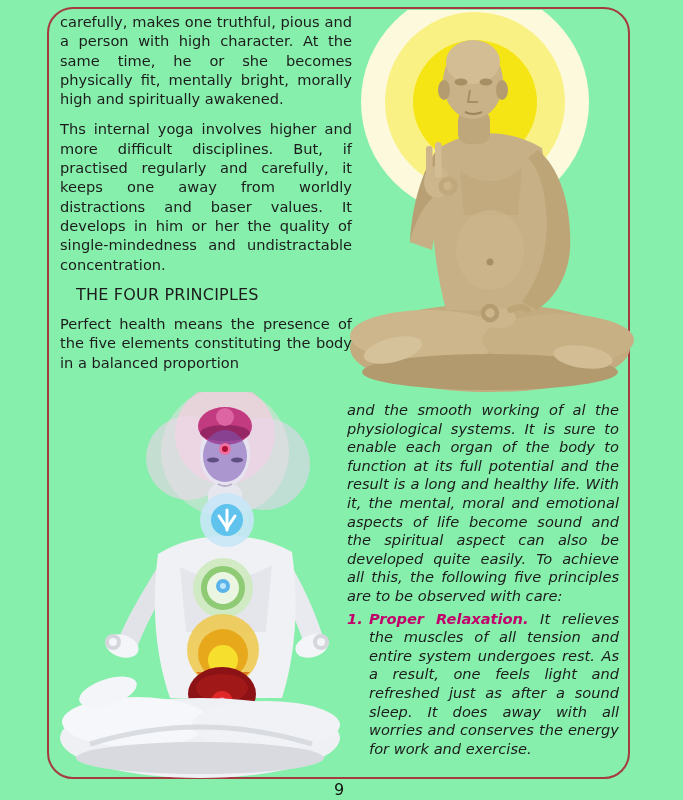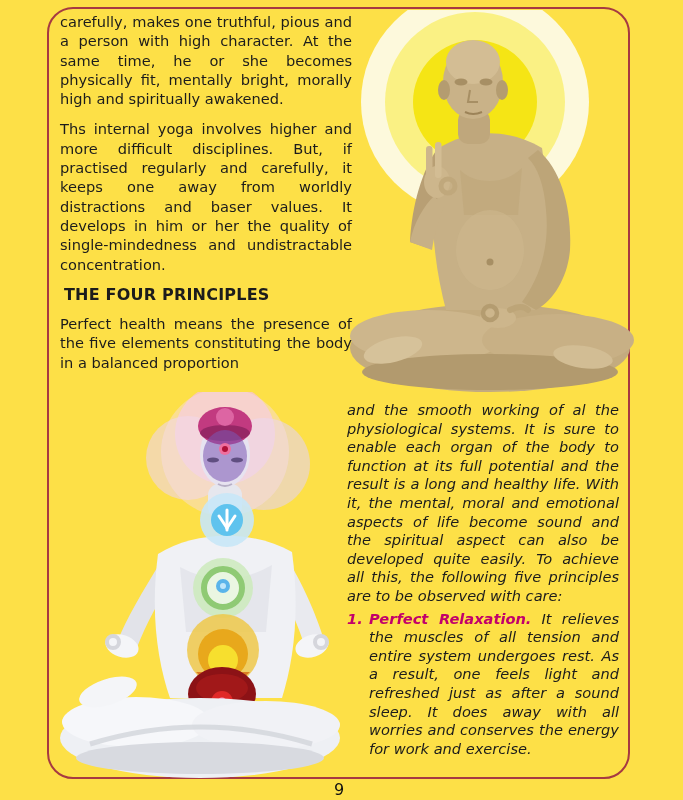--- a/index.html
+++ b/index.html
@@ -1,34 +1,34 @@
 <!DOCTYPE html>
 <html><head>
 <meta charset="utf-8">
 <style>
   html,body{margin:0;padding:0;background:#ffffff;}
   #stage{
     position:relative;width:683px;height:800px;overflow:hidden;
-    background:#fde047;
+    background:#86efac;
     font-family:"DejaVu Sans","Liberation Sans",sans-serif;
     color:var(--text,#1c1c1c);
   }
   .page-border{
     position:absolute;left:47px;top:7px;width:579px;height:768px;
     border:2.5px solid var(--border,#a63a42);
     border-radius:26px;
     pointer-events:none;
   }
   .textcol{position:absolute;font-size:14.6px;}
   .col-left{left:60px;top:12px;width:292px;line-height:19.3px;}
   .col-right{left:347px;top:401px;width:272px;line-height:18.6px;font-style:italic;}
   .para{margin:0 0 11px 0;text-align:justify;}
   .para:last-child{margin-bottom:0;margin-top:10px;}
   .section-heading{
-    margin:1px 0 4px 4px;font-size:16px;font-weight:bold;
+    margin:1px 0 4px 16px;font-size:16px;font-weight:normal;
     letter-spacing:.2px;text-align:left;
   }
   .list-item{display:flex;margin-top:4px;}
   .list-num{
     flex:0 0 22px;font-weight:bold;color:var(--accent,#c2006b);
   }
   .list-body{flex:1;text-align:justify;}
   .list-title{font-weight:bold;color:var(--accent,#c2006b);}
   .page-number{
     position:absolute;left:47px;top:780px;width:584px;
@@ -156,19 +156,19 @@
     <p class="para">carefully, makes one truthful, pious and a person with high character. At the same time, he or she becomes physically fit, mentally bright, morally high and spiritually awakened.</p>
     <p class="para">Ths internal yoga involves higher and more difficult disciplines. But, if practised regularly and carefully, it keeps one away from worldly distractions and baser values. It develops in him or her the quality of single-mindedness and undistractable concentration.</p>
     <h2 class="section-heading">THE FOUR PRINCIPLES</h2>
     <p class="para">Perfect health means the presence of the five elements constituting the body in a balanced proportion</p>
   </div>
 
   <div class="textcol col-right">
     <p class="para" style="margin-bottom:4px;">and the smooth working of al the physiological systems. It is sure to enable each organ of the body to function at its full potential and the result is a long and healthy life. With it, the mental, moral and emotional aspects of life become sound and the spiritual aspect can also be developed quite easily. To achieve all this, the following five principles are to be observed with care:</p>
     <div class="list-item">
       <span class="list-num">1.</span>
-      <div class="list-body"><span class="list-title">Perfect Relaxation.</span> <span>It relieves the muscles of all tension and entire system undergoes rest. As a result, one feels light and refreshed just as after a sound sleep. It does away with all worries and conserves the energy for work and exercise.</span></div>
+      <div class="list-body"><span class="list-title">Proper Relaxation.</span> <span>It relieves the muscles of all tension and entire system undergoes rest. As a result, one feels light and refreshed just as after a sound sleep. It does away with all worries and conserves the energy for work and exercise.</span></div>
     </div>
   </div>
 
   <div class="page-number">9</div>
 
 </div>
 
 </body></html>

